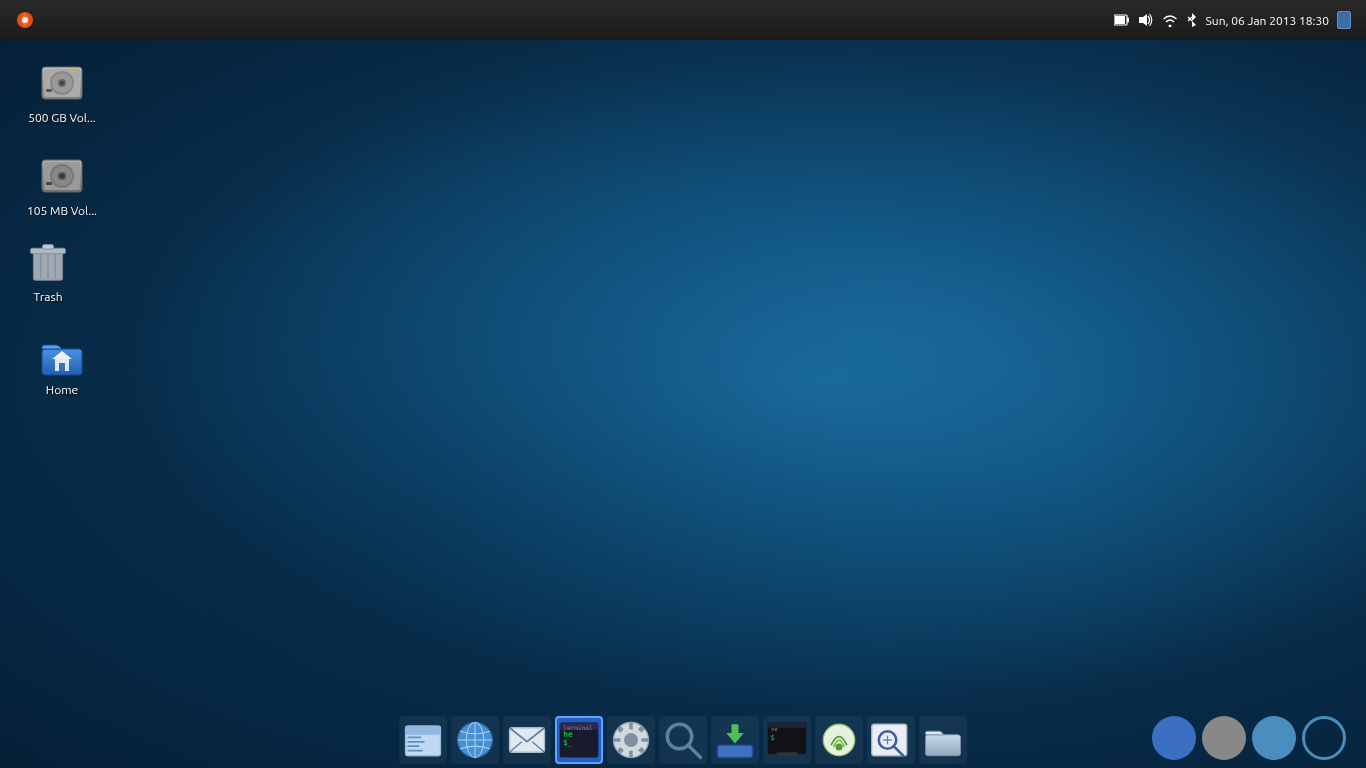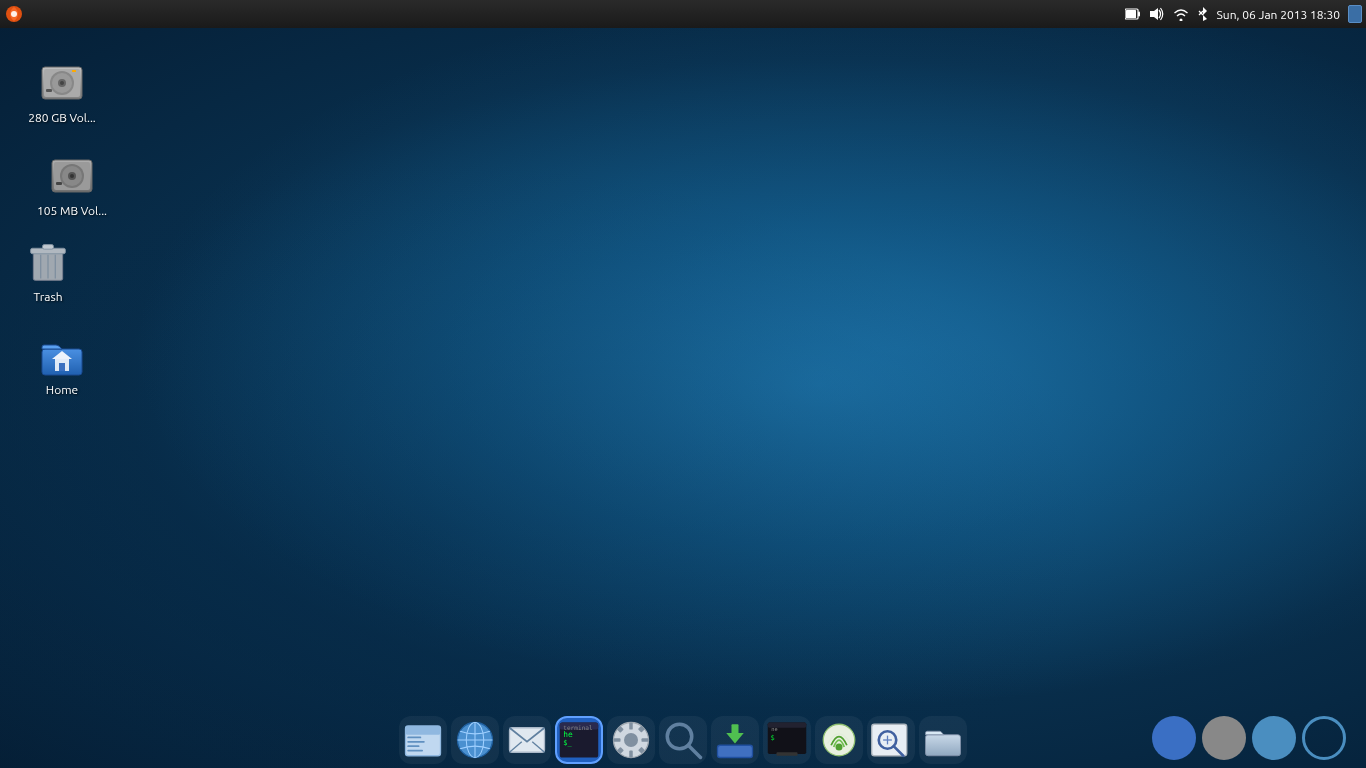--- a/index.html
+++ b/index.html
@@ -10,26 +10,26 @@
       overflow: hidden;
       font-family: 'Ubuntu', 'DejaVu Sans', sans-serif;
       position: relative;
       background: radial-gradient(ellipse at 60% 50%, #1a6a9a 0%, #0d4a72 30%, #082d4a 60%, #051e35 100%);
     }
 
     
     #top-panel {
       position: absolute;
       top: 0; left: 0; right: 0;
-      height: 28px;
+      height: 40px;
       background: linear-gradient(to bottom, #2a2a2a, #1a1a1a);
       display: flex;
       align-items: center;
       justify-content: space-between;
-      padding: 0 4px;
+      padding: 0 15px;
       z-index: 100;
     }
 
     #panel-left {
       display: flex;
       align-items: center;
       gap: 4px;
     }
 
     #panel-logo {
@@ -125,21 +125,21 @@
       gap: 4px;
       position: absolute;
       bottom: 4px;
       left: 50%;
       transform: translateX(-50%);
     }
 
     .dock-item {
       width: 48px;
       height: 48px;
-      border-radius: 12px;
+      border-radius: 4px;
       display: flex;
       align-items: center;
       justify-content: center;
       cursor: pointer;
       position: relative;
       background: rgba(255,255,255,0.05);
     }
 
     .dock-icon-svg {
       width: 42px;
@@ -241,24 +241,24 @@
       <rect x="4" y="8" width="40" height="32" rx="3" fill="url(#hddGrad)" stroke="#666" stroke-width="1"></rect>
       <rect x="6" y="10" width="36" height="28" rx="2" fill="#aaaaaa"></rect>
       <ellipse cx="24" cy="24" rx="12" ry="12" fill="#888"></ellipse>
       <ellipse cx="24" cy="24" rx="10" ry="10" fill="#999"></ellipse>
       <ellipse cx="24" cy="24" rx="4" ry="4" fill="#666"></ellipse>
       <ellipse cx="24" cy="24" rx="2" ry="2" fill="#444"></ellipse>
       <rect x="8" y="30" width="6" height="3" rx="1" fill="#555"></rect>
       <rect x="34" y="11" width="4" height="2" rx="0.5" fill="#ffaa00"></rect>
     </svg>
   </div>
-  <div class="icon-label">280 GB Vol...</div>
-</div>
-
-<div class="desktop-icon" style="top: 148px; left: 32px;">
+  <div class="icon-label">500 GB Vol...</div>
+</div>
+
+<div class="desktop-icon" style="top: 148px; left: 22px;">
   <div class="icon-img">
     <svg class="hdd-icon" viewBox="0 0 48 48">
       <defs>
         <linearGradient id="hddGrad2" x1="0" y1="0" x2="0" y2="1">
           <stop offset="0%" stop-color="#b0b0b0"></stop>
           <stop offset="100%" stop-color="#707070"></stop>
         </linearGradient>
       </defs>
       <rect x="4" y="8" width="40" height="32" rx="3" fill="url(#hddGrad2)" stroke="#666" stroke-width="1"></rect>
       <rect x="6" y="10" width="36" height="28" rx="2" fill="#9a9a9a"></rect>

